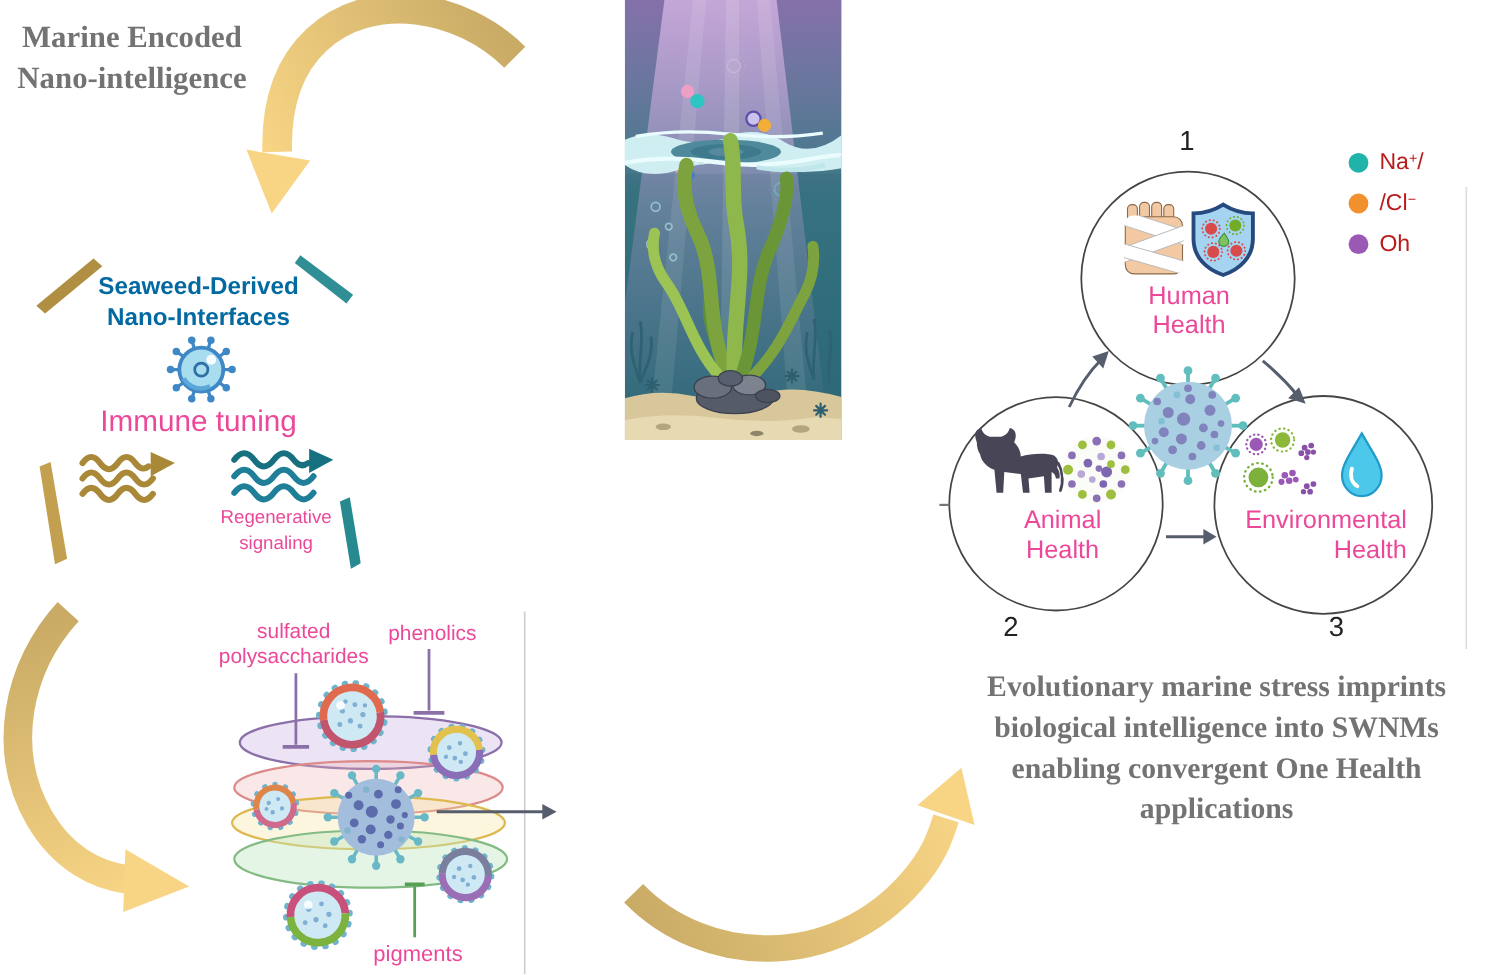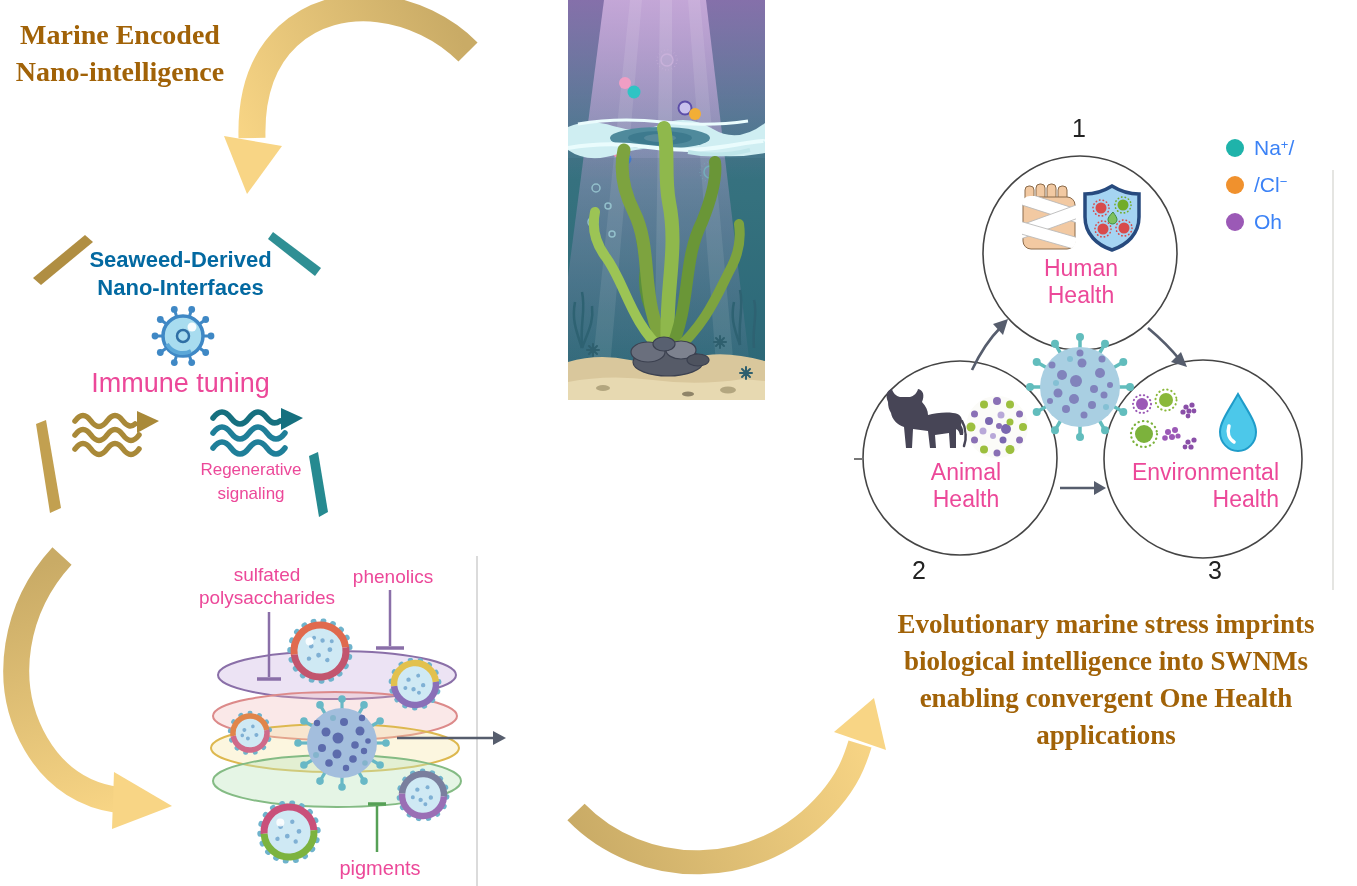--- a/index.html
+++ b/index.html
@@ -1,27 +1,27 @@
 <!DOCTYPE html>
 <html><head>
 <meta charset="utf-8">
 <style>
   html,body{margin:0;padding:0;background:#fff;}
   .stage{position:relative;width:1357px;height:886px;background:#ffffff;overflow:hidden;
          font-family:"Liberation Sans",sans-serif;}
   .abs{position:absolute;}
-  .serif-head{font-family:"Liberation Serif",serif;font-weight:bold;color:#a16207;
+  .serif-head{font-family:"Liberation Serif",serif;font-weight:bold;color:#737373;
               text-align:center;white-space:pre-line;}
   .sans-label{color:#ec4899;text-align:center;white-space:pre-line;
               font-family:"Liberation Sans",sans-serif;}
   .num-label{color:#222;font-size:25px;text-align:center;}
   .legend{display:flex;flex-direction:column;gap:13px;}
   .legend-row{display:flex;align-items:center;gap:10px;}
   .legend-dot{width:18px;height:18px;border-radius:50%;flex:0 0 auto;}
-  .legend-text{font-size:21px;color:#3b82f6;white-space:nowrap;}
+  .legend-text{font-size:21px;color:#b91c1c;white-space:nowrap;}
   .sup{font-size:0.62em;position:relative;top:-0.5em;}
   svg{display:block;}
 </style>
 </head>
 <body>
 
 <div class="stage">
 
   <svg class="abs" style="left:0;top:0;" width="1357" height="886">
     <defs>

